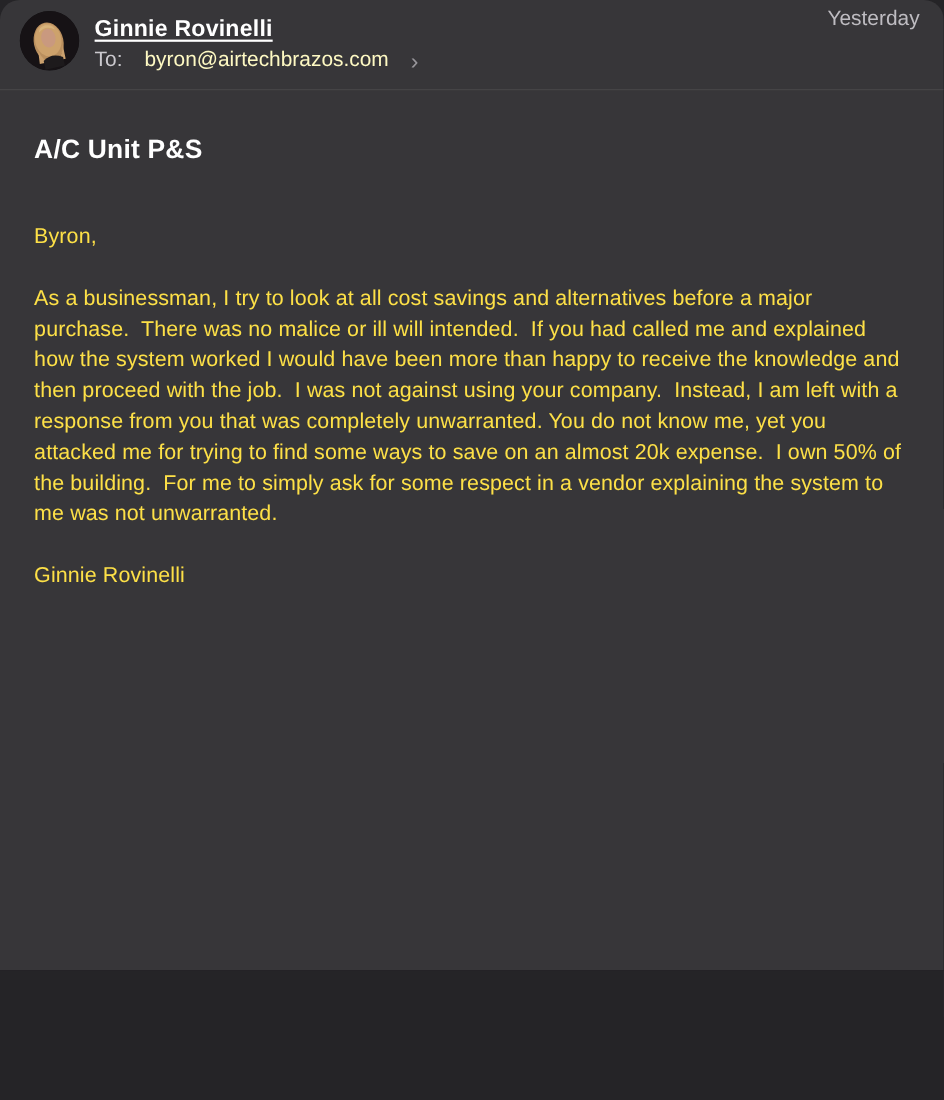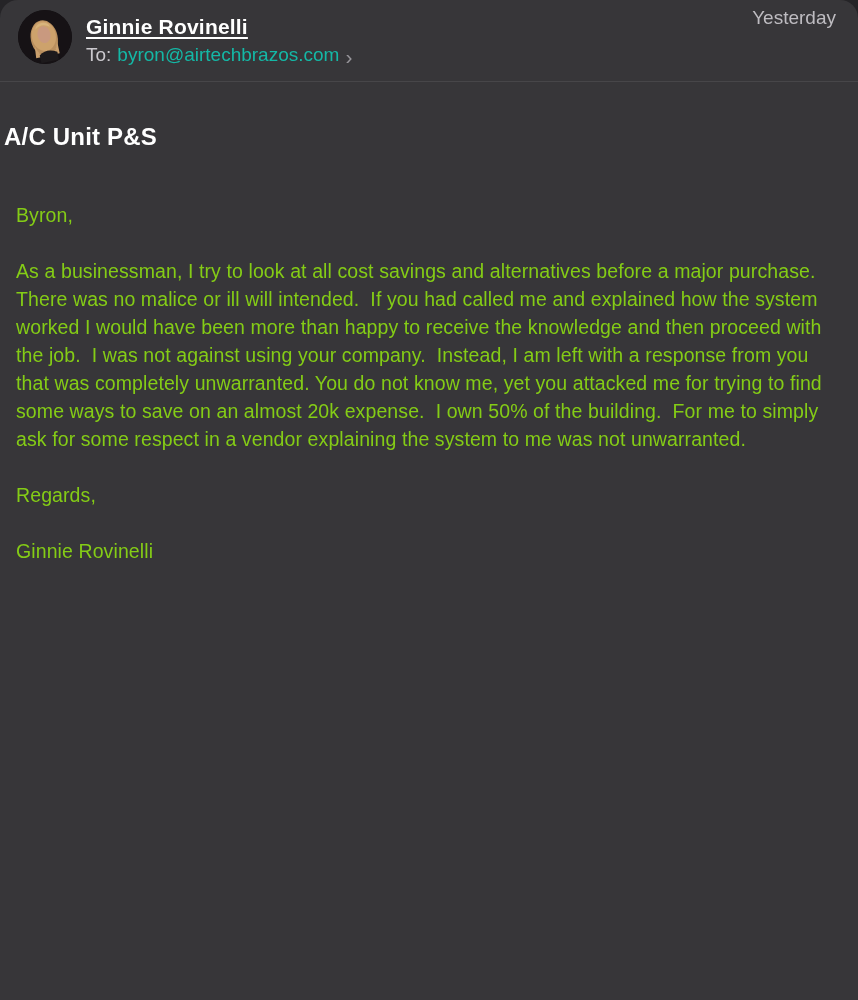--- a/index.html
+++ b/index.html
@@ -4,21 +4,21 @@
 <style>
   html, body {
     margin: 0;
     padding: 0;
     background: #252427;
     font-family: "Liberation Sans", sans-serif;
     -webkit-font-smoothing: antialiased;
   }
   .page {
     width: 858px;
-    height: 1000px;
+    height: 882px;
     background: #252427;
     overflow: hidden;
     position: relative;
   }
   .card {
     position: absolute;
     inset: 0;
     background: #373639;
     border-radius: 18px 18px 0 0;
     overflow: hidden;
@@ -60,54 +60,54 @@
     text-decoration-thickness: 2px;
     text-underline-offset: 3px;
     cursor: pointer;
     width: max-content;
   }
   .to-line {
     margin-top: 5px;
     font-size: 19px;
     display: flex;
     align-items: center;
-    gap: 6px;
+    gap: 20px;
     cursor: pointer;
     width: max-content;
   }
   .to-label { color: #cbc9ce; }
-  .recipient { color: #14b8a6; }
+  .recipient { color: #fef9c3; }
   .chevron {
     color: #98969b;
     font-size: 21px;
     line-height: 1;
     transform: translateY(1px);
   }
   .timestamp {
     position: absolute;
     top: 7px;
     right: 22px;
     color: #bebcc1;
     font-size: 19px;
   }
   
   .content {
-    padding: 0 4px;
+    padding: 0 31px;
   }
   .subject {
     margin: 41px 0 0 0;
     color: #ffffff;
     font-size: 24px;
     font-weight: 700;
     letter-spacing: 0.2px;
     line-height: 28px;
   }
   .content p {
-    margin: 12px;
-    color: #84cc16;
+    margin: 0;
+    color: #fde047;
     font-size: 19.5px;
     line-height: 28px;
     letter-spacing: 0.1px;
     white-space: pre-wrap;
   }
   .greeting { margin-top: 50px !important; }
   .para { margin-top: 28px !important; }
 </style>
 </head>
 <body>
@@ -144,19 +144,18 @@
     </div>
 
     <div class="content">
       <h1 class="subject">A/C Unit P&amp;S</h1>
 
       <p class="greeting">Byron,</p>
 
       <p class="para">As a businessman, I try to look at all cost savings and alternatives before a major purchase.  There was no malice or ill will intended.  If you had called me and explained how the system worked I would have been more than happy to receive the knowledge and then proceed with the job.  I was not against using your company.  Instead, I am left with a response from you that was completely unwarranted. You do not know me, yet you attacked me for trying to find some ways to save on an almost 20k expense.  I own 50% of the building.  For me to simply ask for some respect in a vendor explaining the system to me was not unwarranted.</p>
 
 
-      <p class="para">Regards,</p>
 
       <p class="para">Ginnie Rovinelli</p>
     </div>
 
   </div>
 </div>
 
 </body></html>

